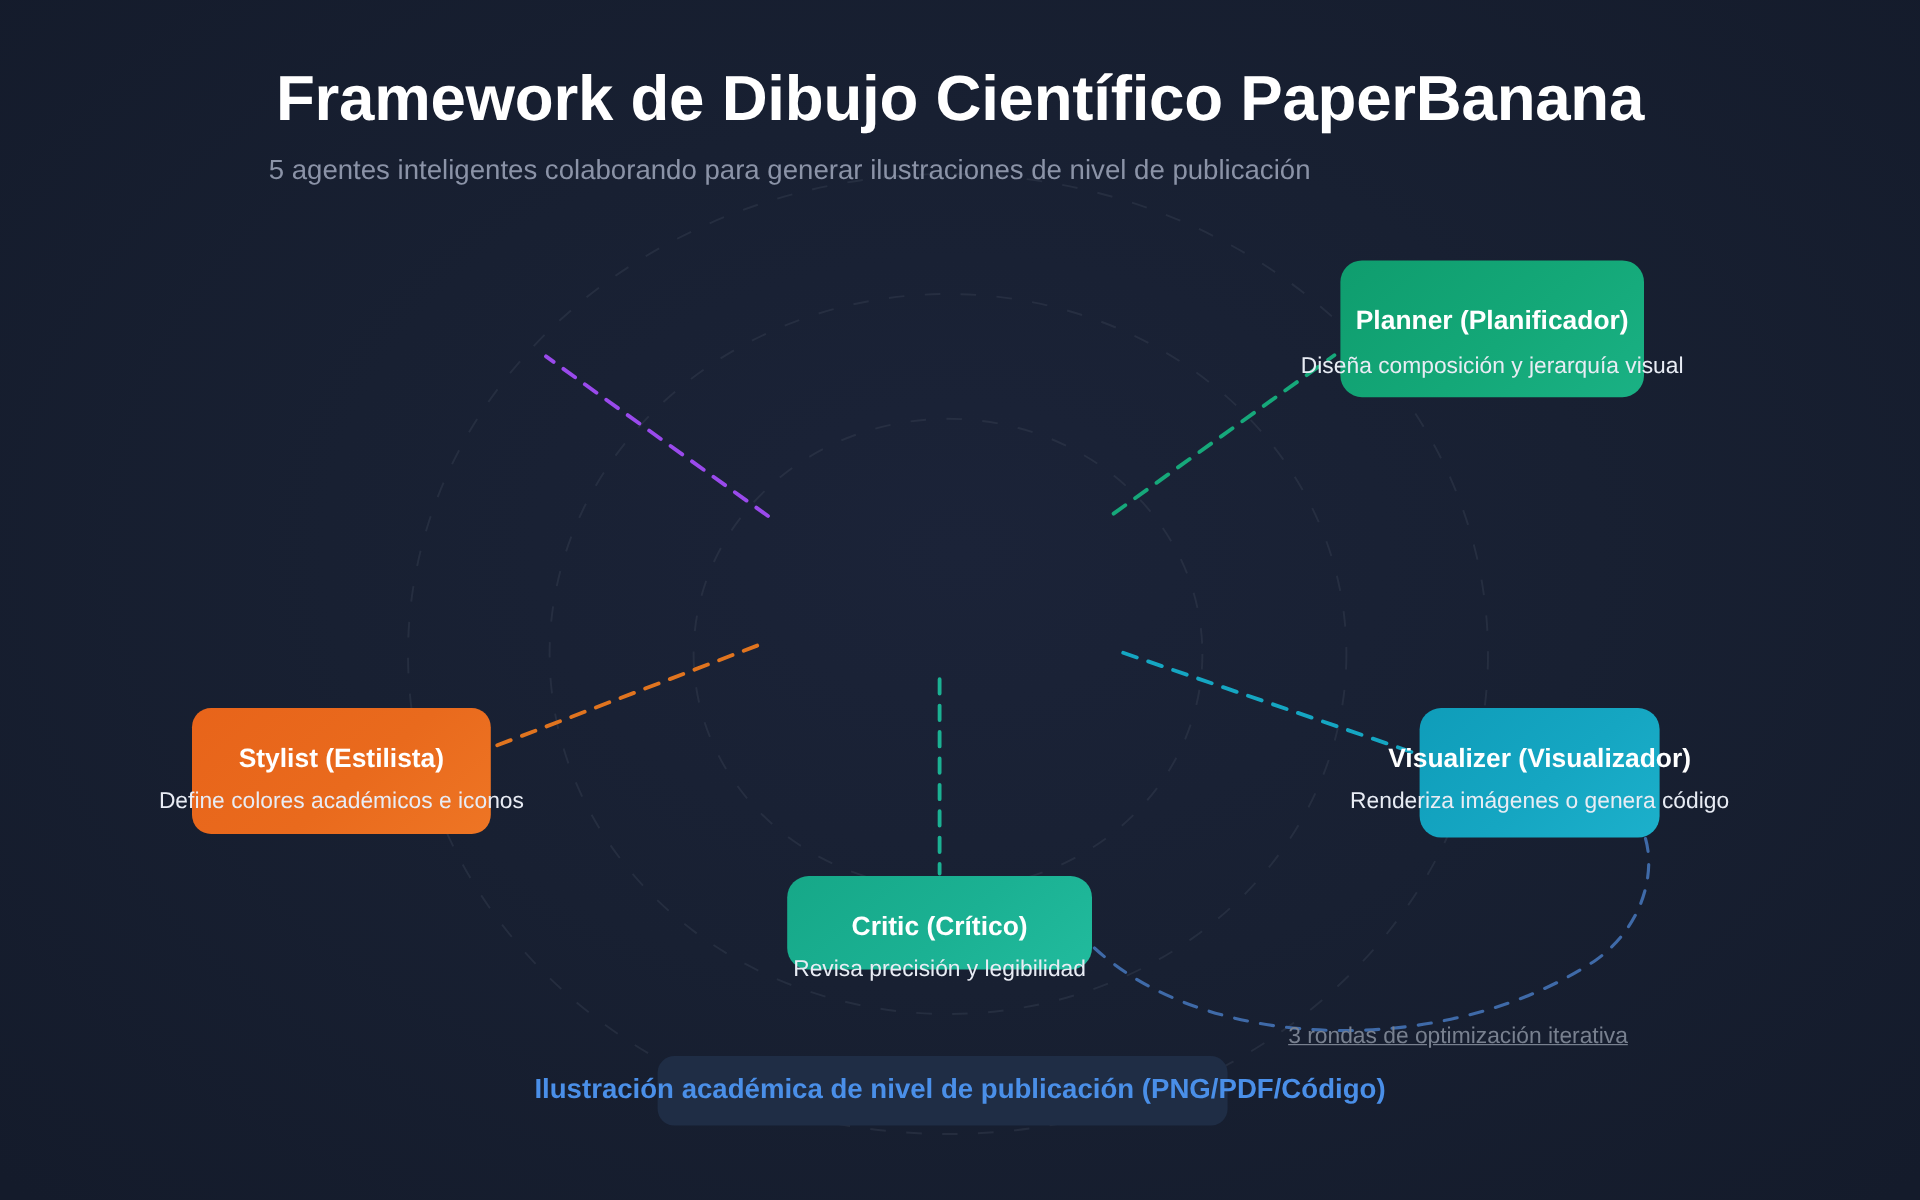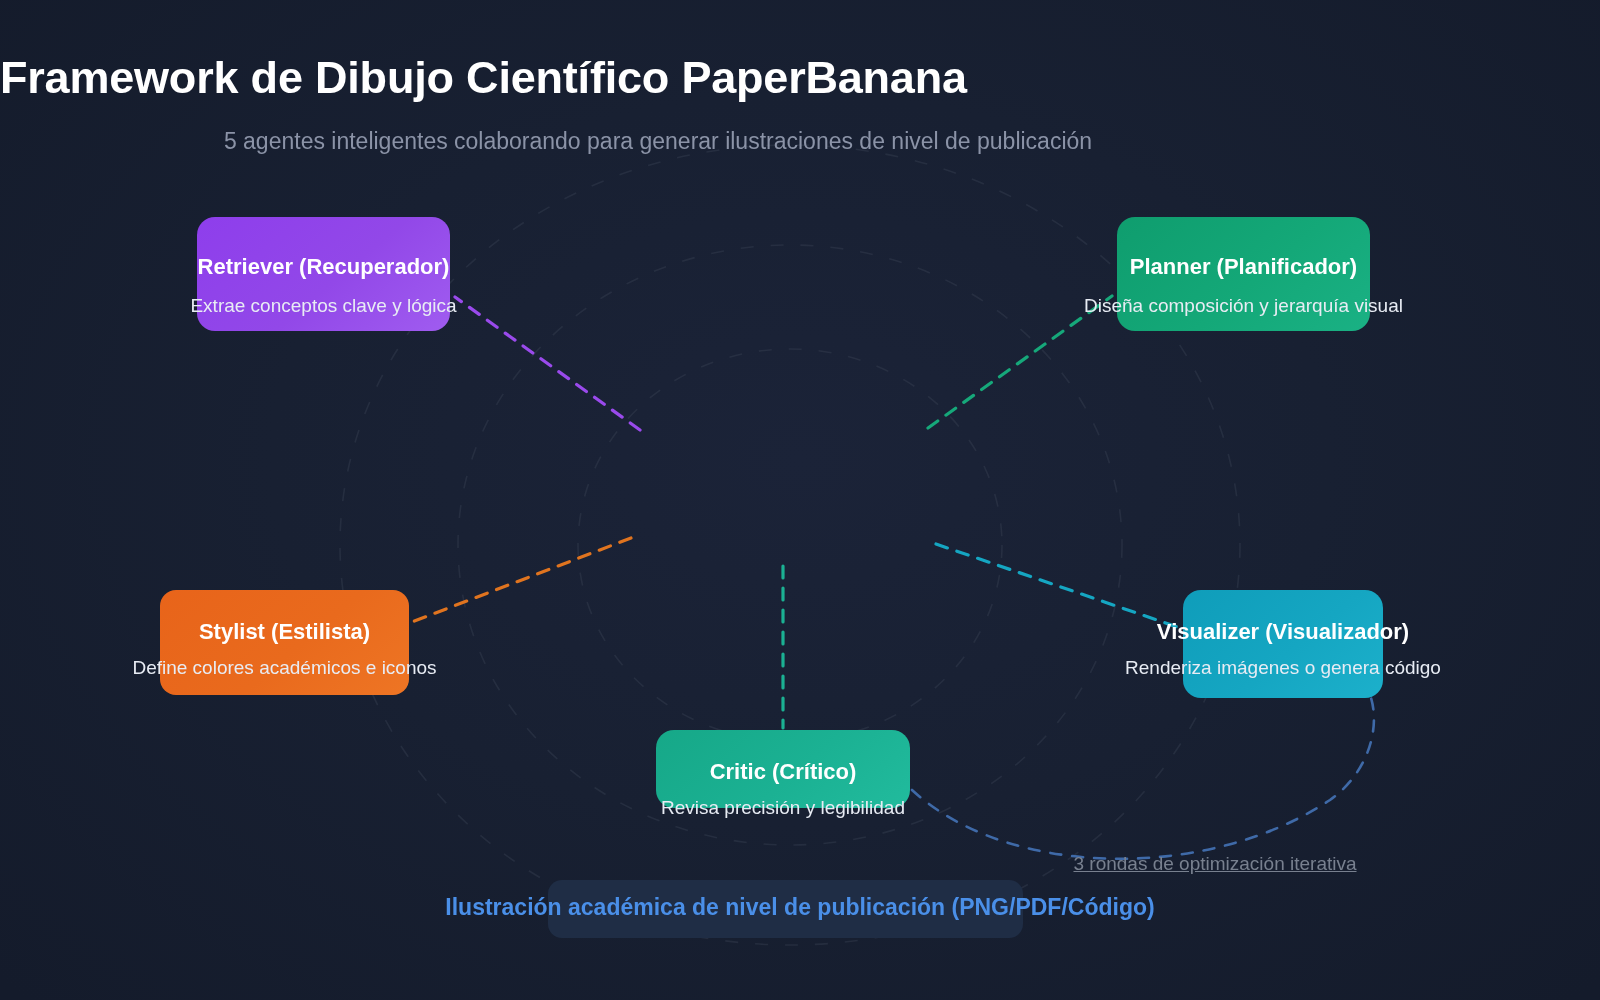--- a/index.html
+++ b/index.html
@@ -35,22 +35,22 @@
     height: 1000px;
     pointer-events: none;
   }
 
   
   .title {
     position: absolute;
     left: 0;
     top: 52px;
     width: 1600px;
-    text-align: left;
-    font-size: 45px;
+    text-align: center;
+    font-size: 53px;
     font-weight: bold;
     color: #ffffff;
     letter-spacing: -0.2px;
   }
   .subtitle {
     position: absolute;
     left: 0;
     top: 128px;
     width: 1316px;
     text-align: center;
@@ -190,24 +190,20 @@
     <line x1="631" y1="538" x2="412" y2="622" stroke="#e0741f" stroke-width="3.2" stroke-dasharray="12 10" stroke-linecap="round"></line>
     <line x1="936" y1="544" x2="1186" y2="630" stroke="#15a6c2" stroke-width="3.2" stroke-dasharray="12 10" stroke-linecap="round"></line>
     <line x1="783" y1="566" x2="783" y2="728" stroke="#1bb193" stroke-width="3.2" stroke-dasharray="12 10" stroke-linecap="round"></line>
     <path d="M 912 790 C 1010 880 1210 880 1330 800 C 1372 770 1382 720 1368 690" fill="none" stroke="#3f6aa8" stroke-width="2.6" stroke-dasharray="11 11" stroke-linecap="round"></path>
   </svg>
 
   <div class="title">Framework de Dibujo Científico PaperBanana</div>
   <div class="subtitle">5 agentes inteligentes colaborando para generar ilustraciones de nivel de publicación</div>
 
 
-  <div class="node" id="node-retriever">
-    <span class="label t">Retriever (Recuperador)</span>
-    <span class="label s">Extrae conceptos clave y lógica</span>
-  </div>
 
   <div class="node" id="node-planner">
     <span class="label t">Planner (Planificador)</span>
     <span class="label s">Diseña composición y jerarquía visual</span>
   </div>
 
   <div class="node" id="node-stylist">
     <span class="label t">Stylist (Estilista)</span>
     <span class="label s">Define colores académicos e iconos</span>
   </div>

